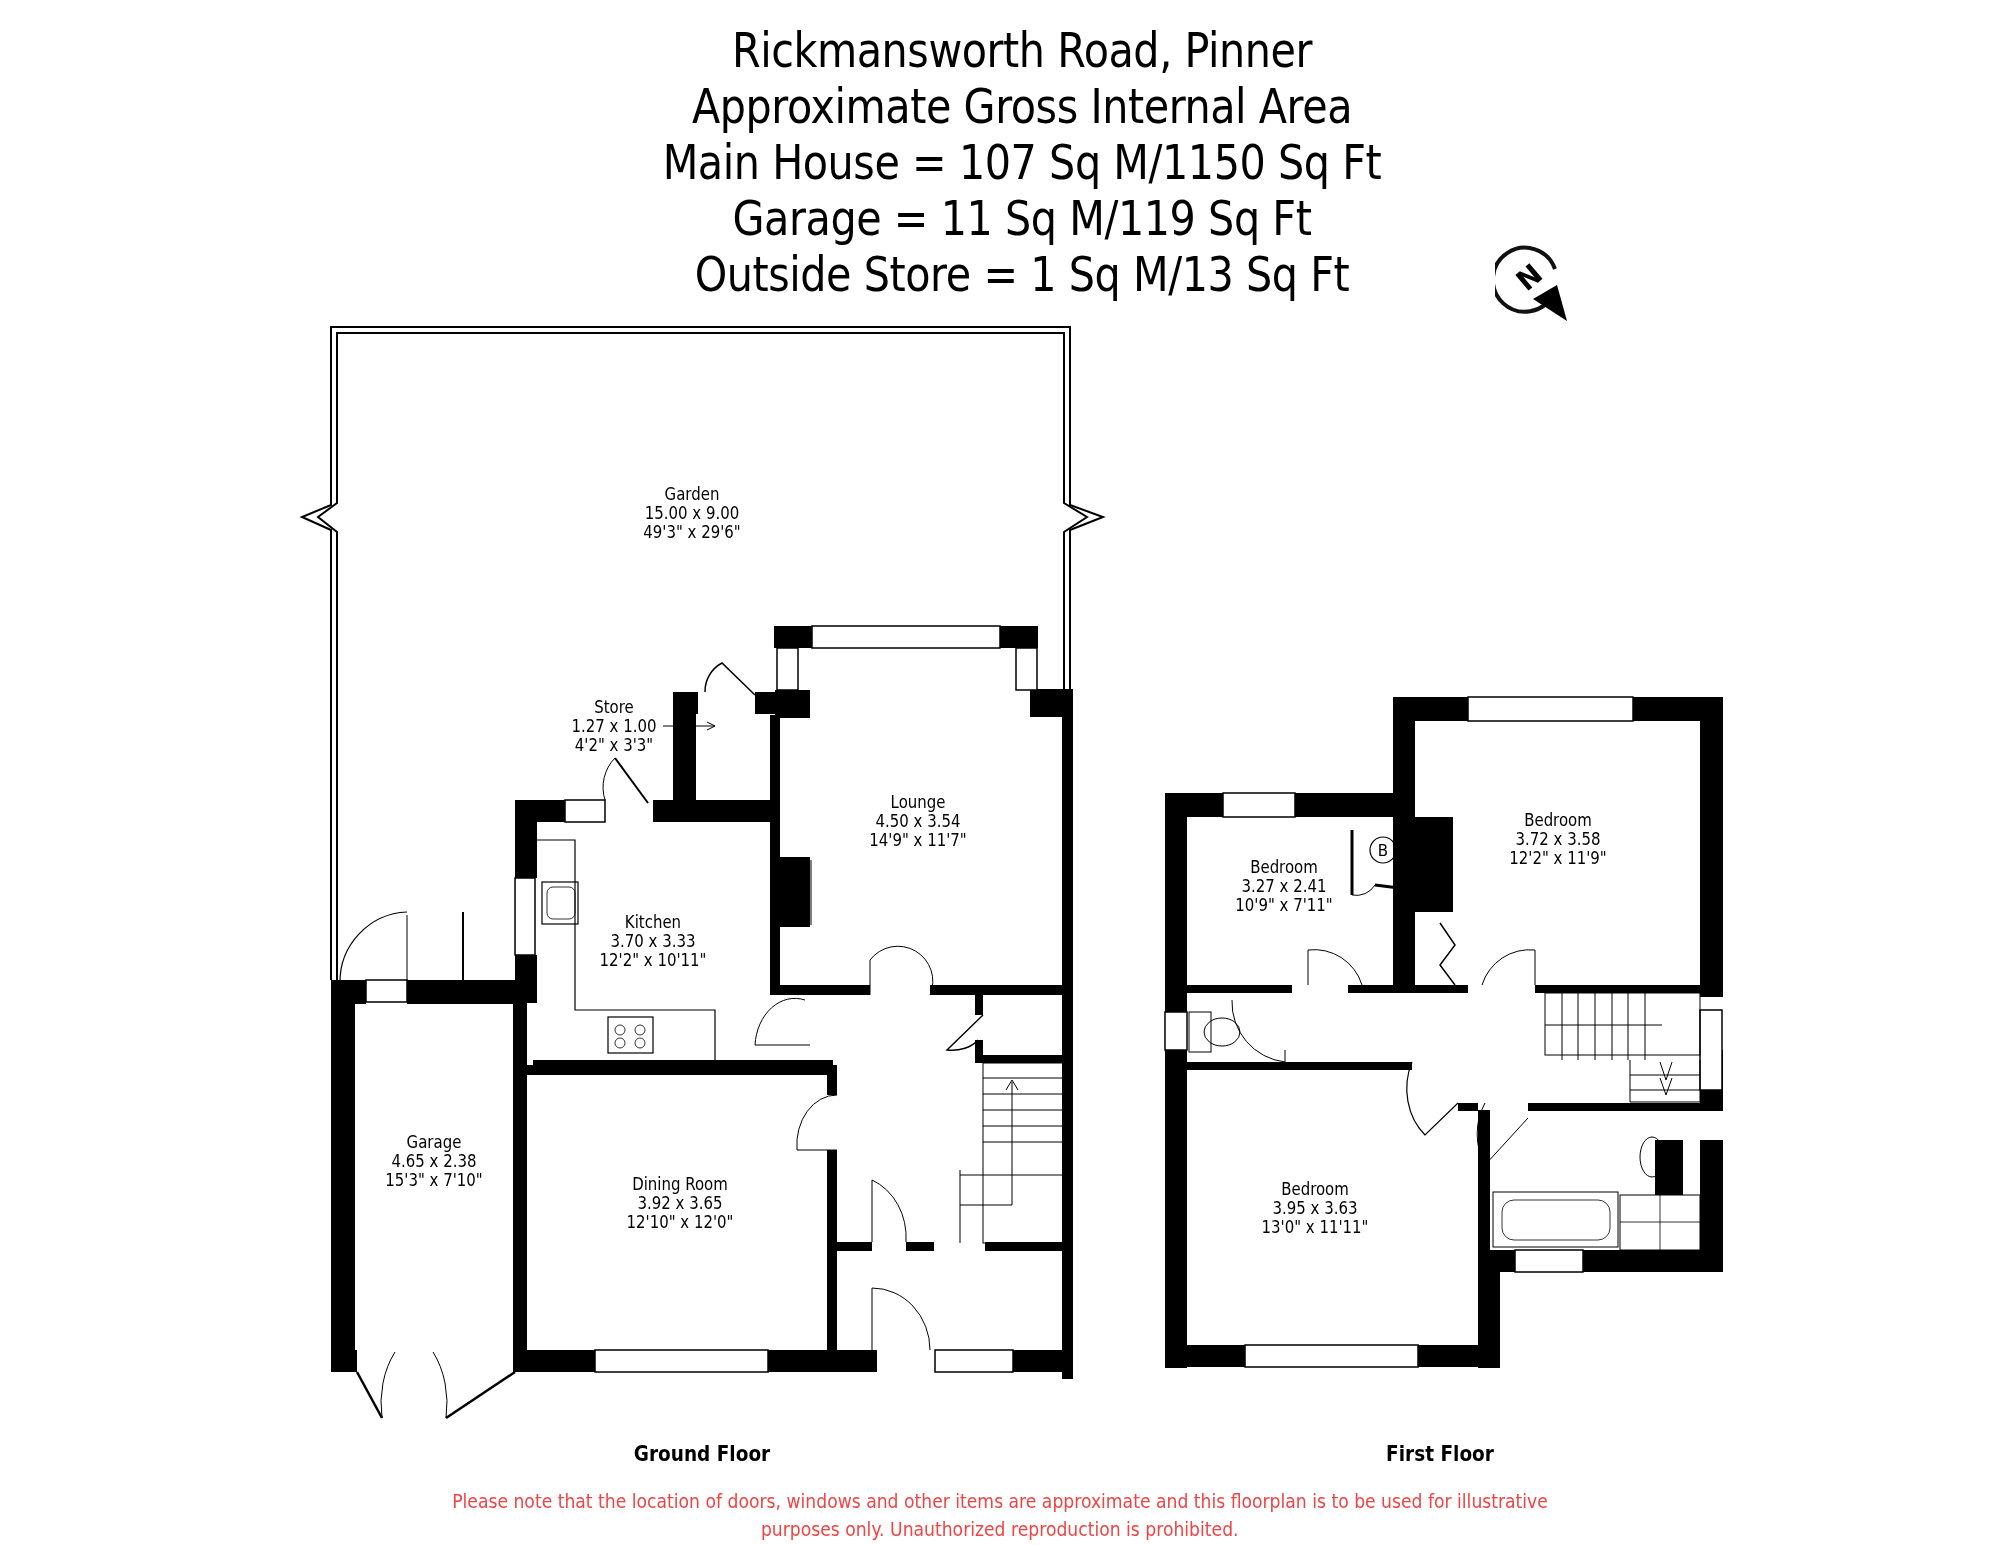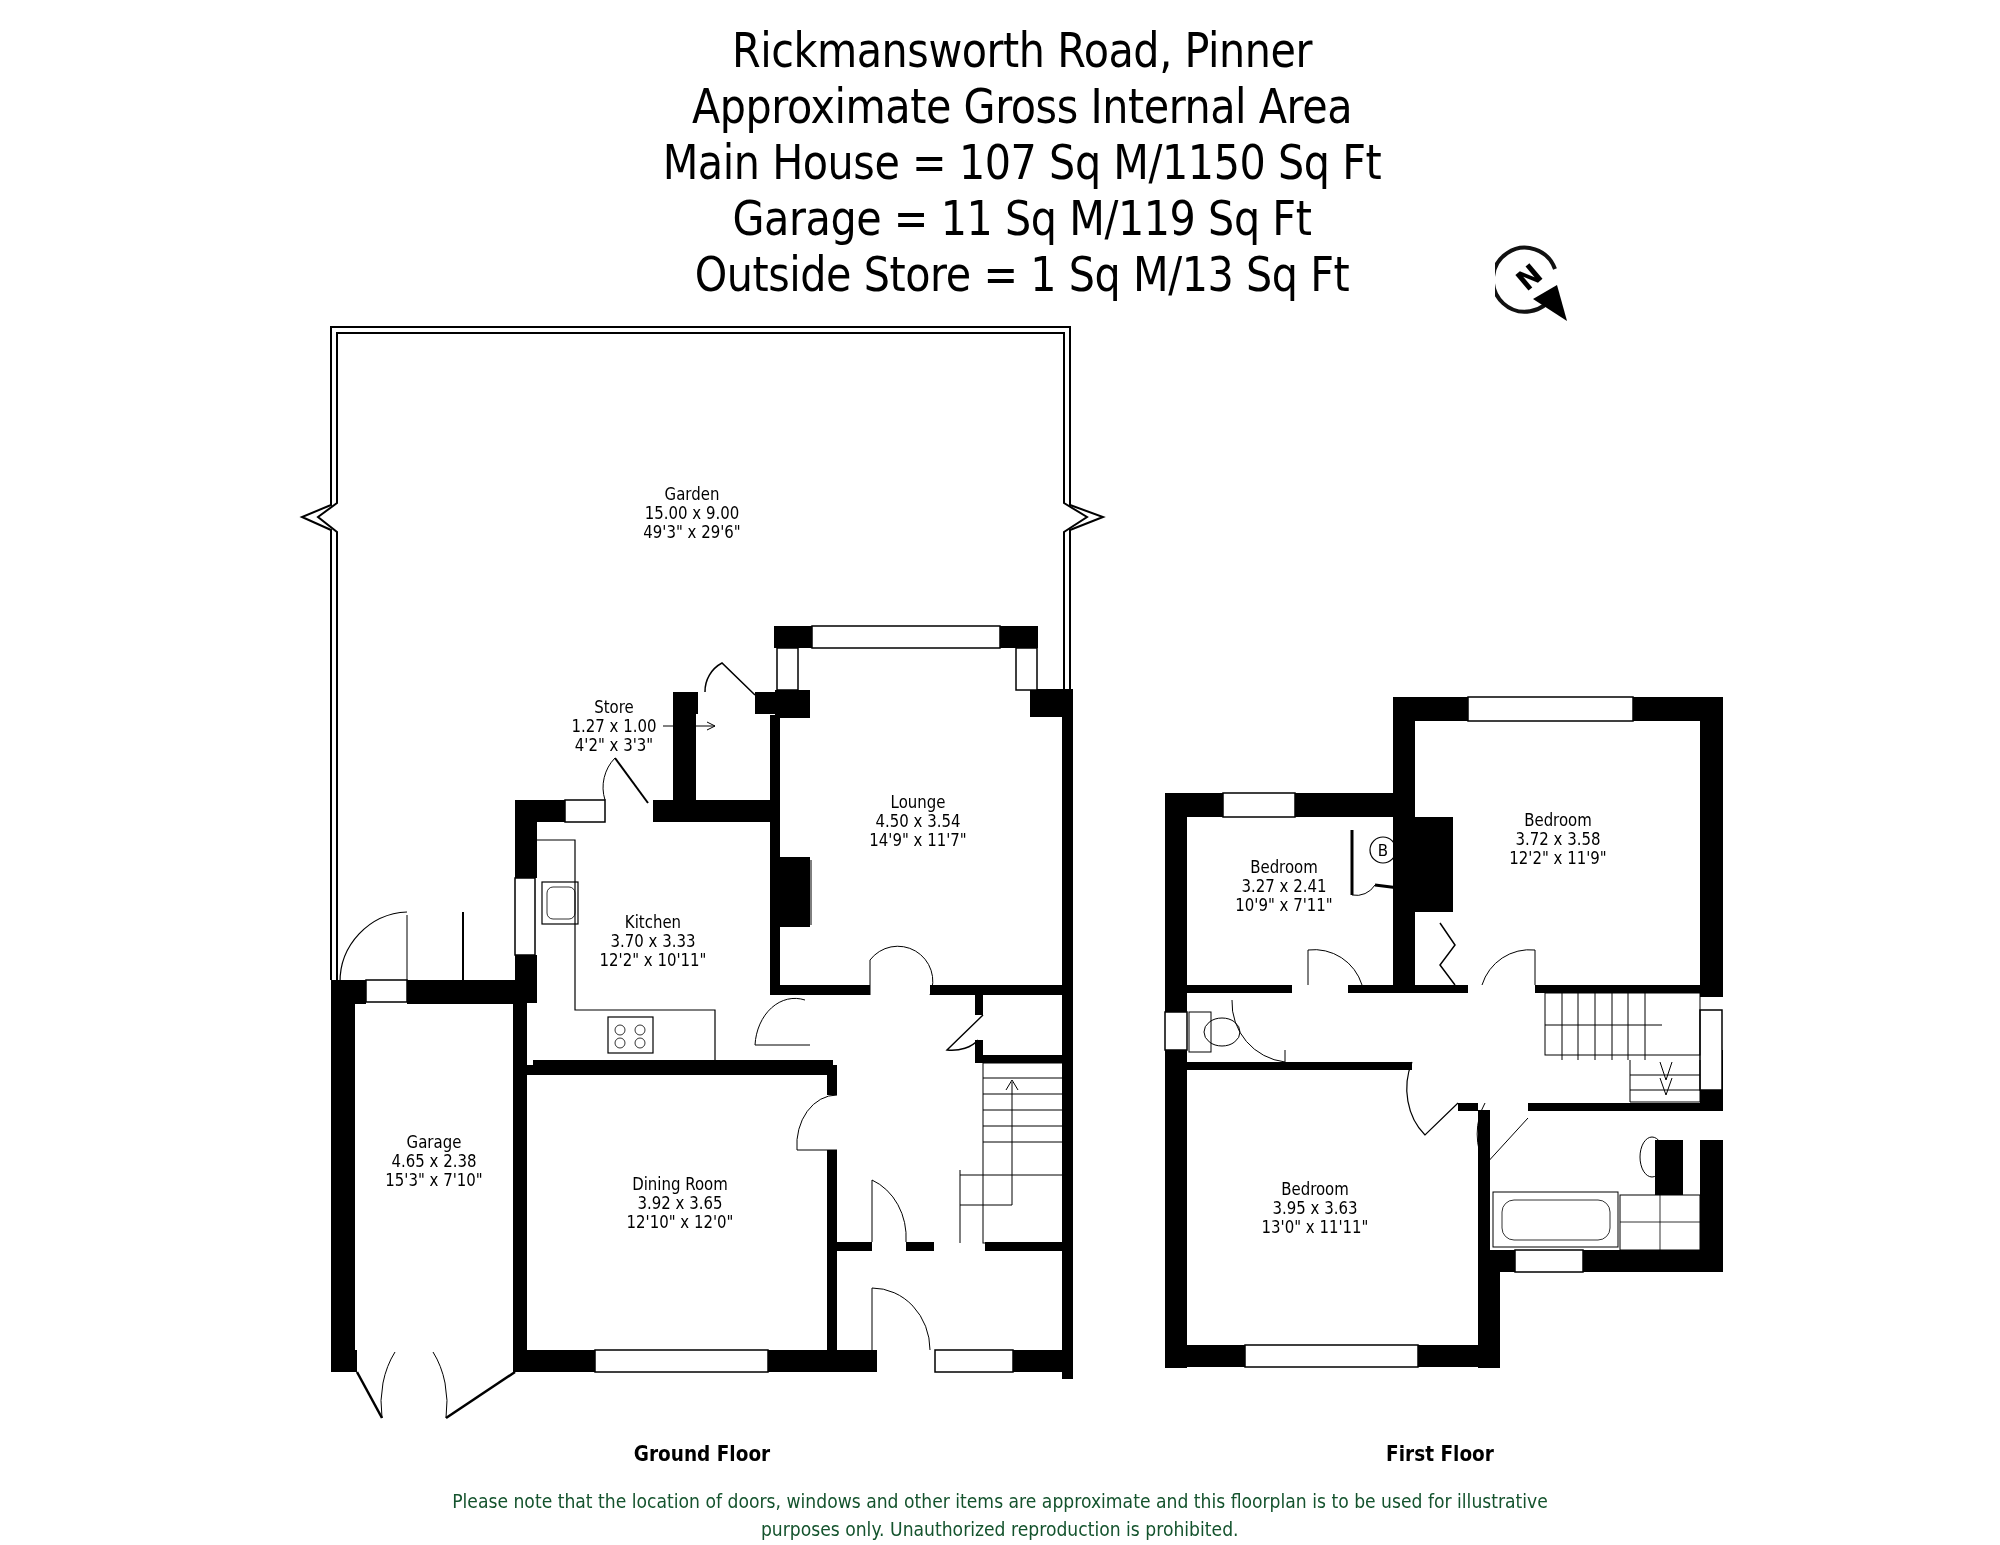--- a/index.html
+++ b/index.html
@@ -4,21 +4,21 @@
 <style>
   html, body { margin:0; padding:0; background:#ffffff; }
   body { width:2000px; height:1545px; position:relative; overflow:hidden;
          font-family:"DejaVu Sans","Liberation Sans",sans-serif; color:#000; }
   .title-block { position:absolute; left:0; top:22px; width:1948px; text-align:center;margin-left:48px; }
   .title-line { font-size:48px; line-height:56px; letter-spacing:-0.5px; transform:scaleX(0.86); font-family:"DejaVu Sans",sans-serif; }
   .compass { position:absolute; left:1495px; top:243px; width:80px; height:80px; }
   #plan { position:absolute; left:0; top:0; }
   .room-label { position:absolute; text-align:center; font-size:17px; line-height:19px; transform:translateX(-50%) scaleX(0.88); white-space:nowrap; font-family:"DejaVu Sans",sans-serif; }
   .floor-label { position:absolute; font-weight:bold; font-size:21px; transform:translateX(-50%) scaleX(0.88); white-space:nowrap; font-family:"DejaVu Sans",sans-serif;}
-  .disclaimer { position:absolute; left:0; top:1487px; width:2000px; text-align:center; color:#14532d; font-size:20px; line-height:28px; font-family:"DejaVu Sans",sans-serif; }
+  .disclaimer { position:absolute; left:0; top:1487px; width:2000px; text-align:center; color:#ef4444; font-size:20px; line-height:28px; font-family:"DejaVu Sans",sans-serif; }
   .disclaimer span { display:inline-block; transform:scaleX(0.86); }
 </style>
 </head>
 <body>
 
 <div class="title-block">
   <div class="title-line">Rickmansworth Road, Pinner</div>
   <div class="title-line">Approximate Gross Internal Area</div>
   <div class="title-line">Main House = 107 Sq M/1150 Sq Ft</div>
   <div class="title-line">Garage = 11 Sq M/119 Sq Ft</div>

